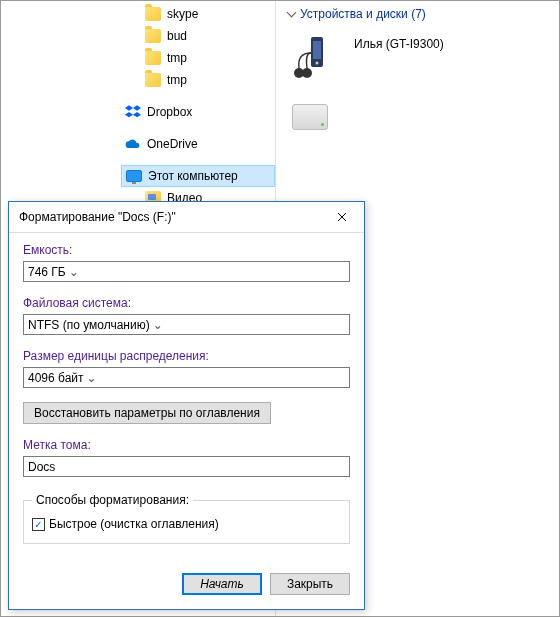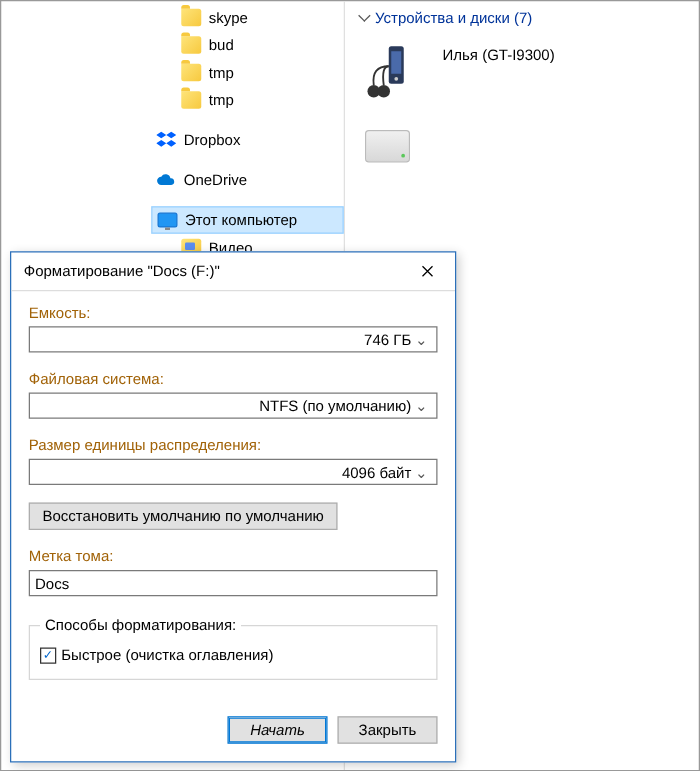--- a/index.html
+++ b/index.html
@@ -35,22 +35,22 @@
 .progress { width: 175px; height: 13px; background: #f4f4f4; border: 1px solid #bcbcbc; margin-bottom: 3px; }
 .progress-fill { height: 100%; background: #26a0da; }
 .device-sub { color: #6a6a6a; font-size: 11px; }
 
 
 .dialog { position: absolute; top: 201px; left: 8px; width: 357px; height: 409px; background: #fff; border: 1px solid #2b6fb9; box-shadow: 2px 2px 8px rgba(0,0,0,0.2); }
 .titlebar { height: 30px; display: flex; align-items: center; padding: 0 6px 0 10px; }
 .titlebar-text { flex: 1; color: #000; }
 .close-btn { width: 32px; height: 24px; display: flex; align-items: center; justify-content: center; font-size: 14px; cursor: pointer; }
 .dialog-body { padding: 10px 14px; border-top: 1px solid #ddd; }
-.field-label { margin-bottom: 4px; color: #a16207; }
-.select-box, .text-input { width: 100%; height: 21px; border: 1px solid #7a7a7a; background: #fff; padding: 0 4px; font-size: 12px; display:flex; align-items:center; justify-content:flex-end; }
+.field-label { margin-bottom: 4px; color: #4c1d95; }
+.select-box, .text-input { width: 100%; height: 21px; border: 1px solid #7a7a7a; background: #fff; padding: 0 4px; font-size: 12px; display:flex; align-items:center; justify-content:flex-start; }
 .select-arrow { width: 16px; text-align: center; color: #555; }
 .text-input { display:block; }
 .spacer { height: 14px; }
 .button-plain { height: 22px; padding: 0 10px; border: 1px solid #adadad; background: #e1e1e1; font-size: 12px; cursor: pointer; }
 .fieldset { border: 1px solid #d6d6d6; padding: 10px 8px 12px; margin-top: 2px; }
 .fieldset-legend { font-size: 12px; padding: 0 4px; }
 .checkbox-row { display: flex; align-items: center; gap: 4px; }
 .checkbox { width: 13px; height: 13px; border: 1px solid #333; background: #fff; display:flex; align-items:center; justify-content:center; font-size:10px; color:#0066cc; }
 .dialog-footer { display: flex; justify-content: flex-end; gap: 8px; padding: 0 14px 14px; position:absolute; bottom:0; right:0; }
 .dialog-footer .button-plain { width: 80px; }
@@ -159,21 +159,21 @@
     </div>
     <div class="spacer"></div>
 
     <div class="field-label">Размер единицы распределения:</div>
     <div class="select-box">
       <span>4096 байт</span>
       <span class="select-arrow">⌄</span>
     </div>
     <div class="spacer"></div>
 
-    <button class="button-plain">Восстановить умолчанию по умолчанию</button>
+    <button class="button-plain">Восстановить параметры по оглавления</button>
     <div class="spacer"></div>
 
     <div class="field-label">Метка тома:</div>
     <input class="text-input" value="Docs" style="">
     <div class="spacer"></div>
 
     <fieldset class="fieldset">
       <legend class="fieldset-legend">Способы форматирования:</legend>
       <label class="checkbox-row">
         <span class="checkbox">✓</span>

